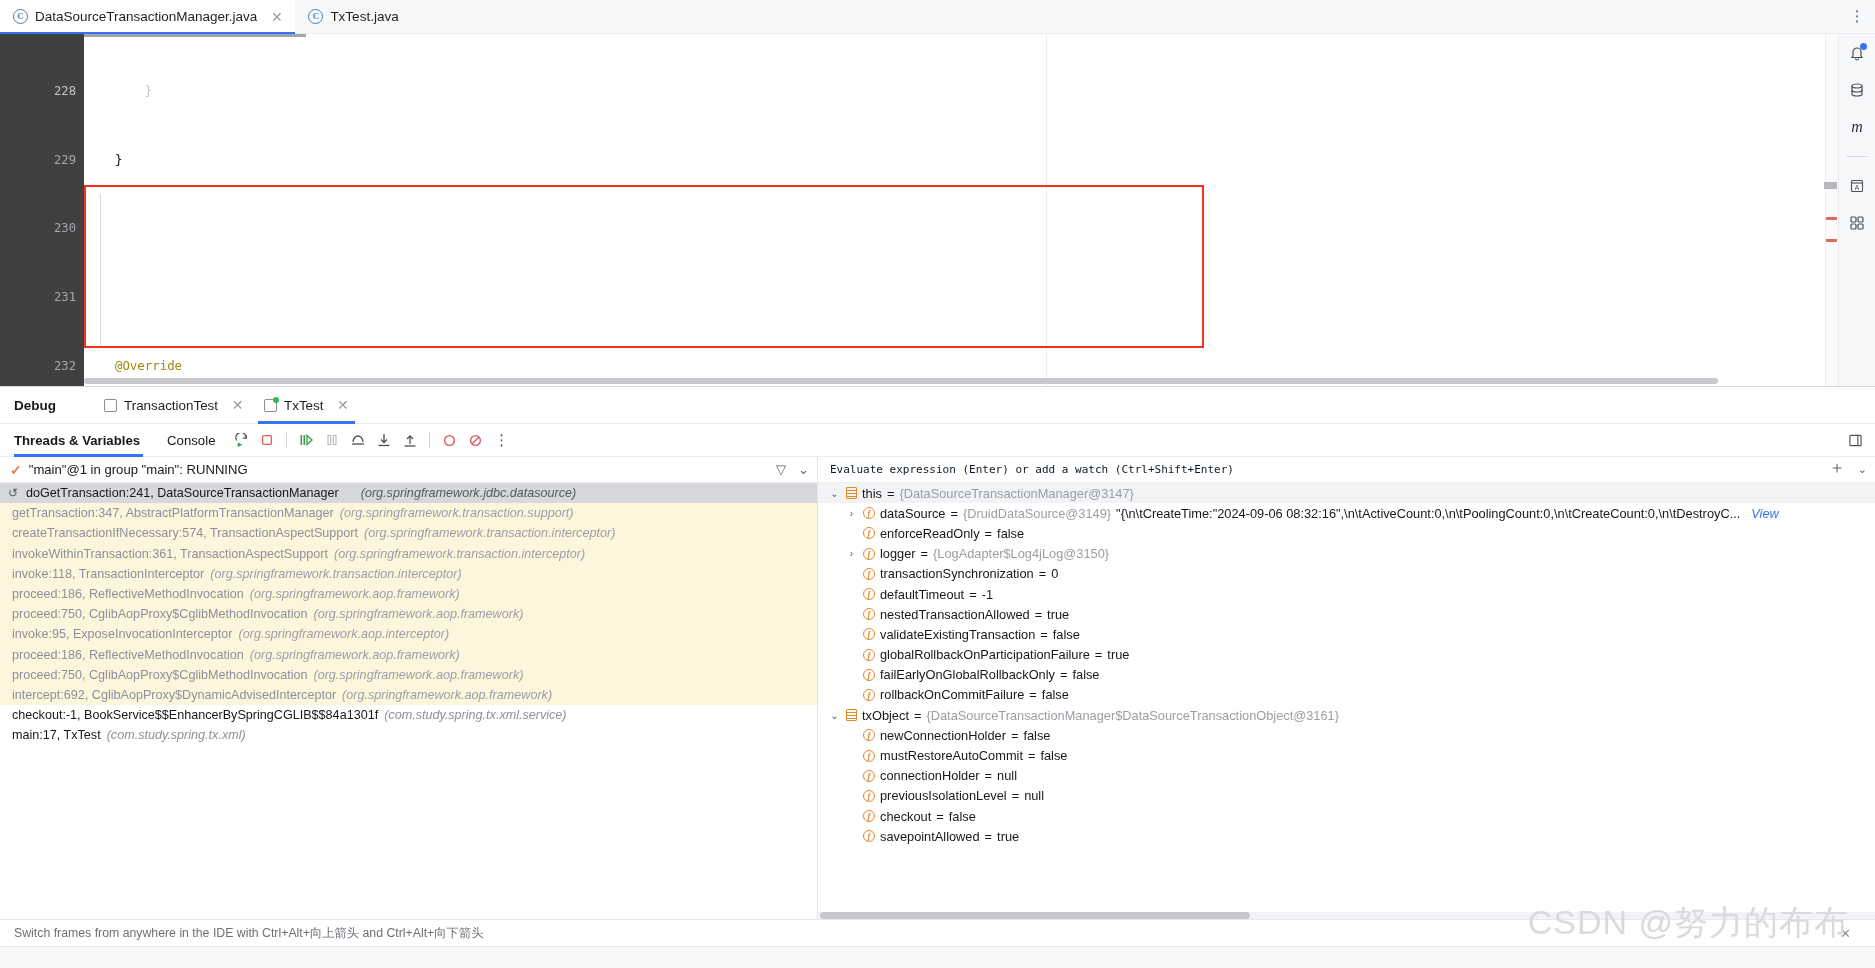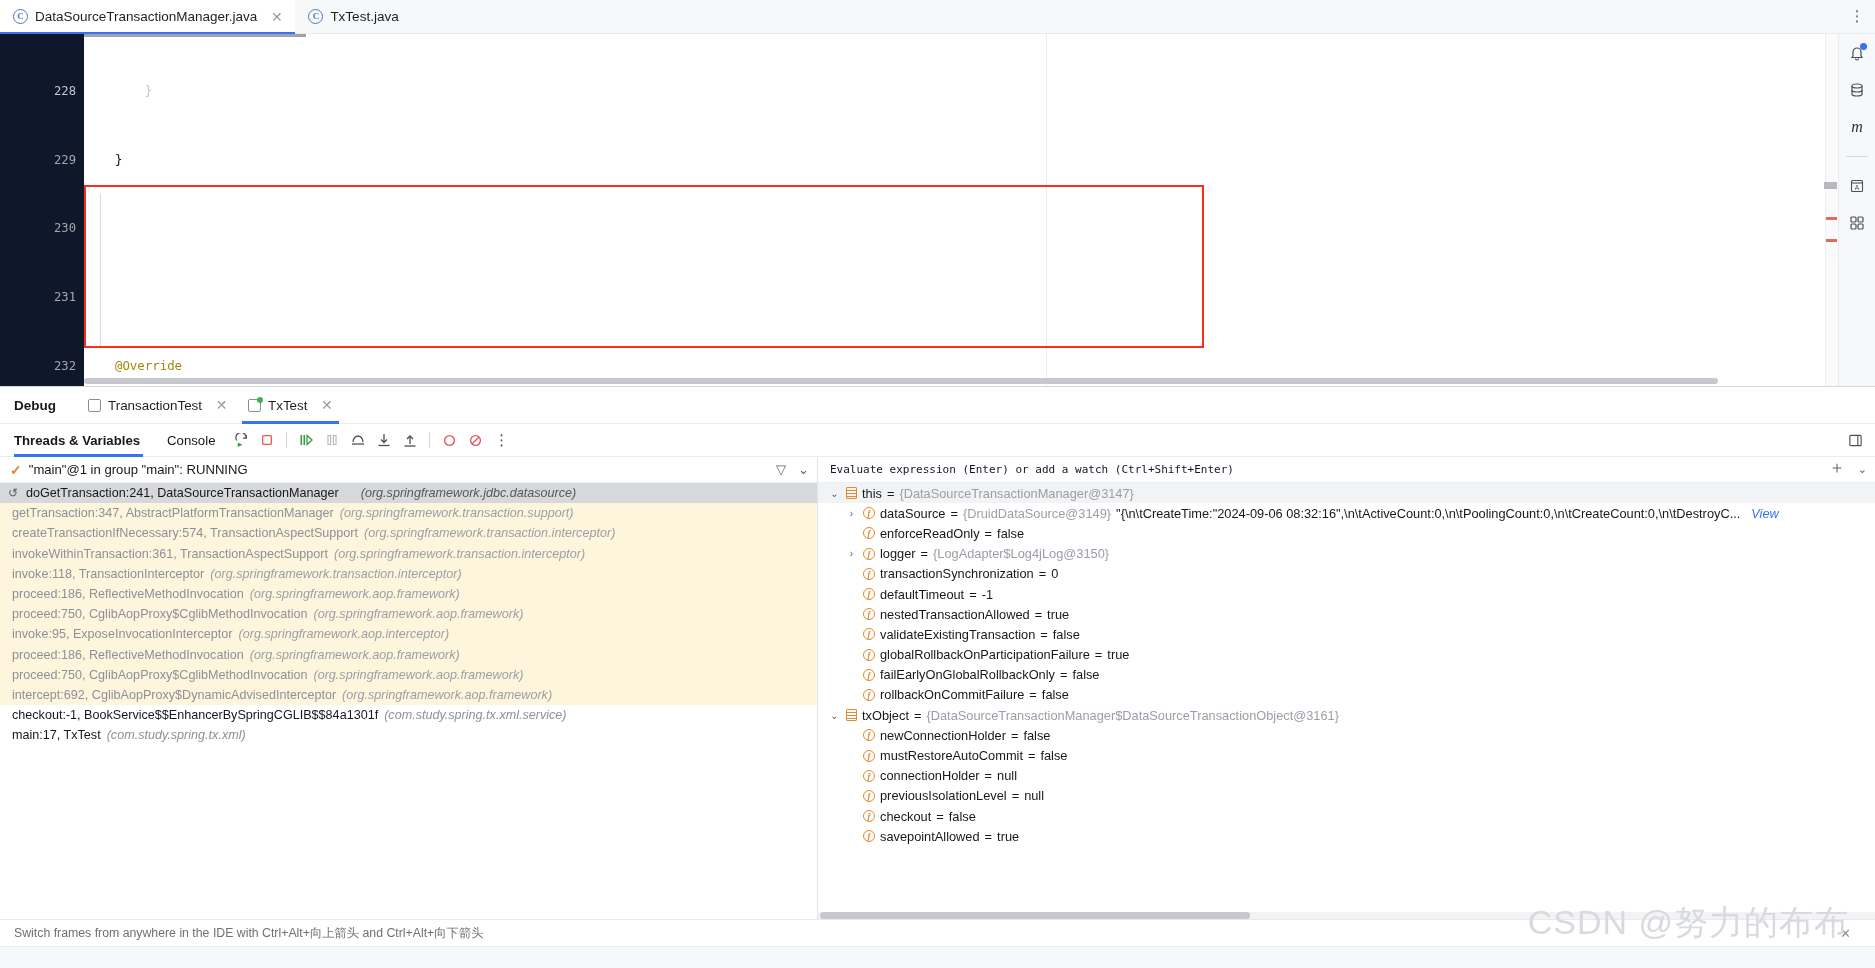--- a/index.html
+++ b/index.html
@@ -55,21 +55,21 @@
               color: #4b4f56; position: relative; }
   .rail-sep { width: 22px; height: 1px; background: #d9dade; margin: 2px 0; }
 
   
   .ed {
     position: absolute; inset: 0; font-family: "DejaVu Sans Mono", monospace;
     font-size: 12.4px; line-height: 22.9px; white-space: pre; color: #080808;
   }
   .gutter {
     position: absolute; left: 0; top: 0; width: 84px; height: 100%;
-    background: #0f172a; text-align: right; color: #a5a7ae; z-index: 2;
+    background: #404040; text-align: right; color: #a5a7ae; z-index: 2;
   }
   .gl { height: 22.9px; padding-right: 8px; position: relative; font-size: 12.2px; }
   .codearea { position: absolute; left: 84px; top: 0; right: 0; bottom: 0; }
   .ln { height: 22.9px; padding-left: 16px; position: relative; }
   .ann { color: #9e880d; }
   
   .redbox {
     position: absolute; border: 2.5px solid #fb2e1c; pointer-events: none; z-index: 4;
     left: 84px; top: 151px; width: 1120px; height: 163px;
   }
@@ -88,21 +88,21 @@
   }
   .topsel { position: absolute; left: 84px; top: 0; width: 222px; height: 3px; background: #a0a3ad; z-index: 5; }
 
   
   .debugpanel { flex: 1 1 auto; display: flex; flex-direction: column; min-height: 0;
                 background: #ffffff; border-top: 1px solid #d6d8dd; }
   .dbg-tabs {
     height: 37px; display: flex; align-items: center; gap: 0; padding-left: 14px;
     border-bottom: 1px solid #ebecf0; flex: 0 0 37px;
   }
-  .dbg-title { font-size: 13.5px; color: #17181c; font-weight: 700; margin-right: 22px; }
+  .dbg-title { font-size: 13.5px; color: #17181c; font-weight: 700; margin-right: 38px; }
   .dbg-tab {
     display: flex; align-items: center; gap: 7px; height: 37px; padding: 0 10px;
     font-size: 13.4px; color: #1f1f1f; position: relative;
   }
   .dbg-tab.active::after {
     content:""; position:absolute; left: 4px; right: 4px; bottom: 0; height: 2.5px; background: #3573f0;
   }
   .runico { width: 13px; height: 13px; border: 1.3px solid #8a8d94; border-radius: 2px;
             position: relative; flex: 0 0 13px; }
   .runico.green::after { content:""; position:absolute; right:-3px; top:-3px; width:6px; height:6px;

